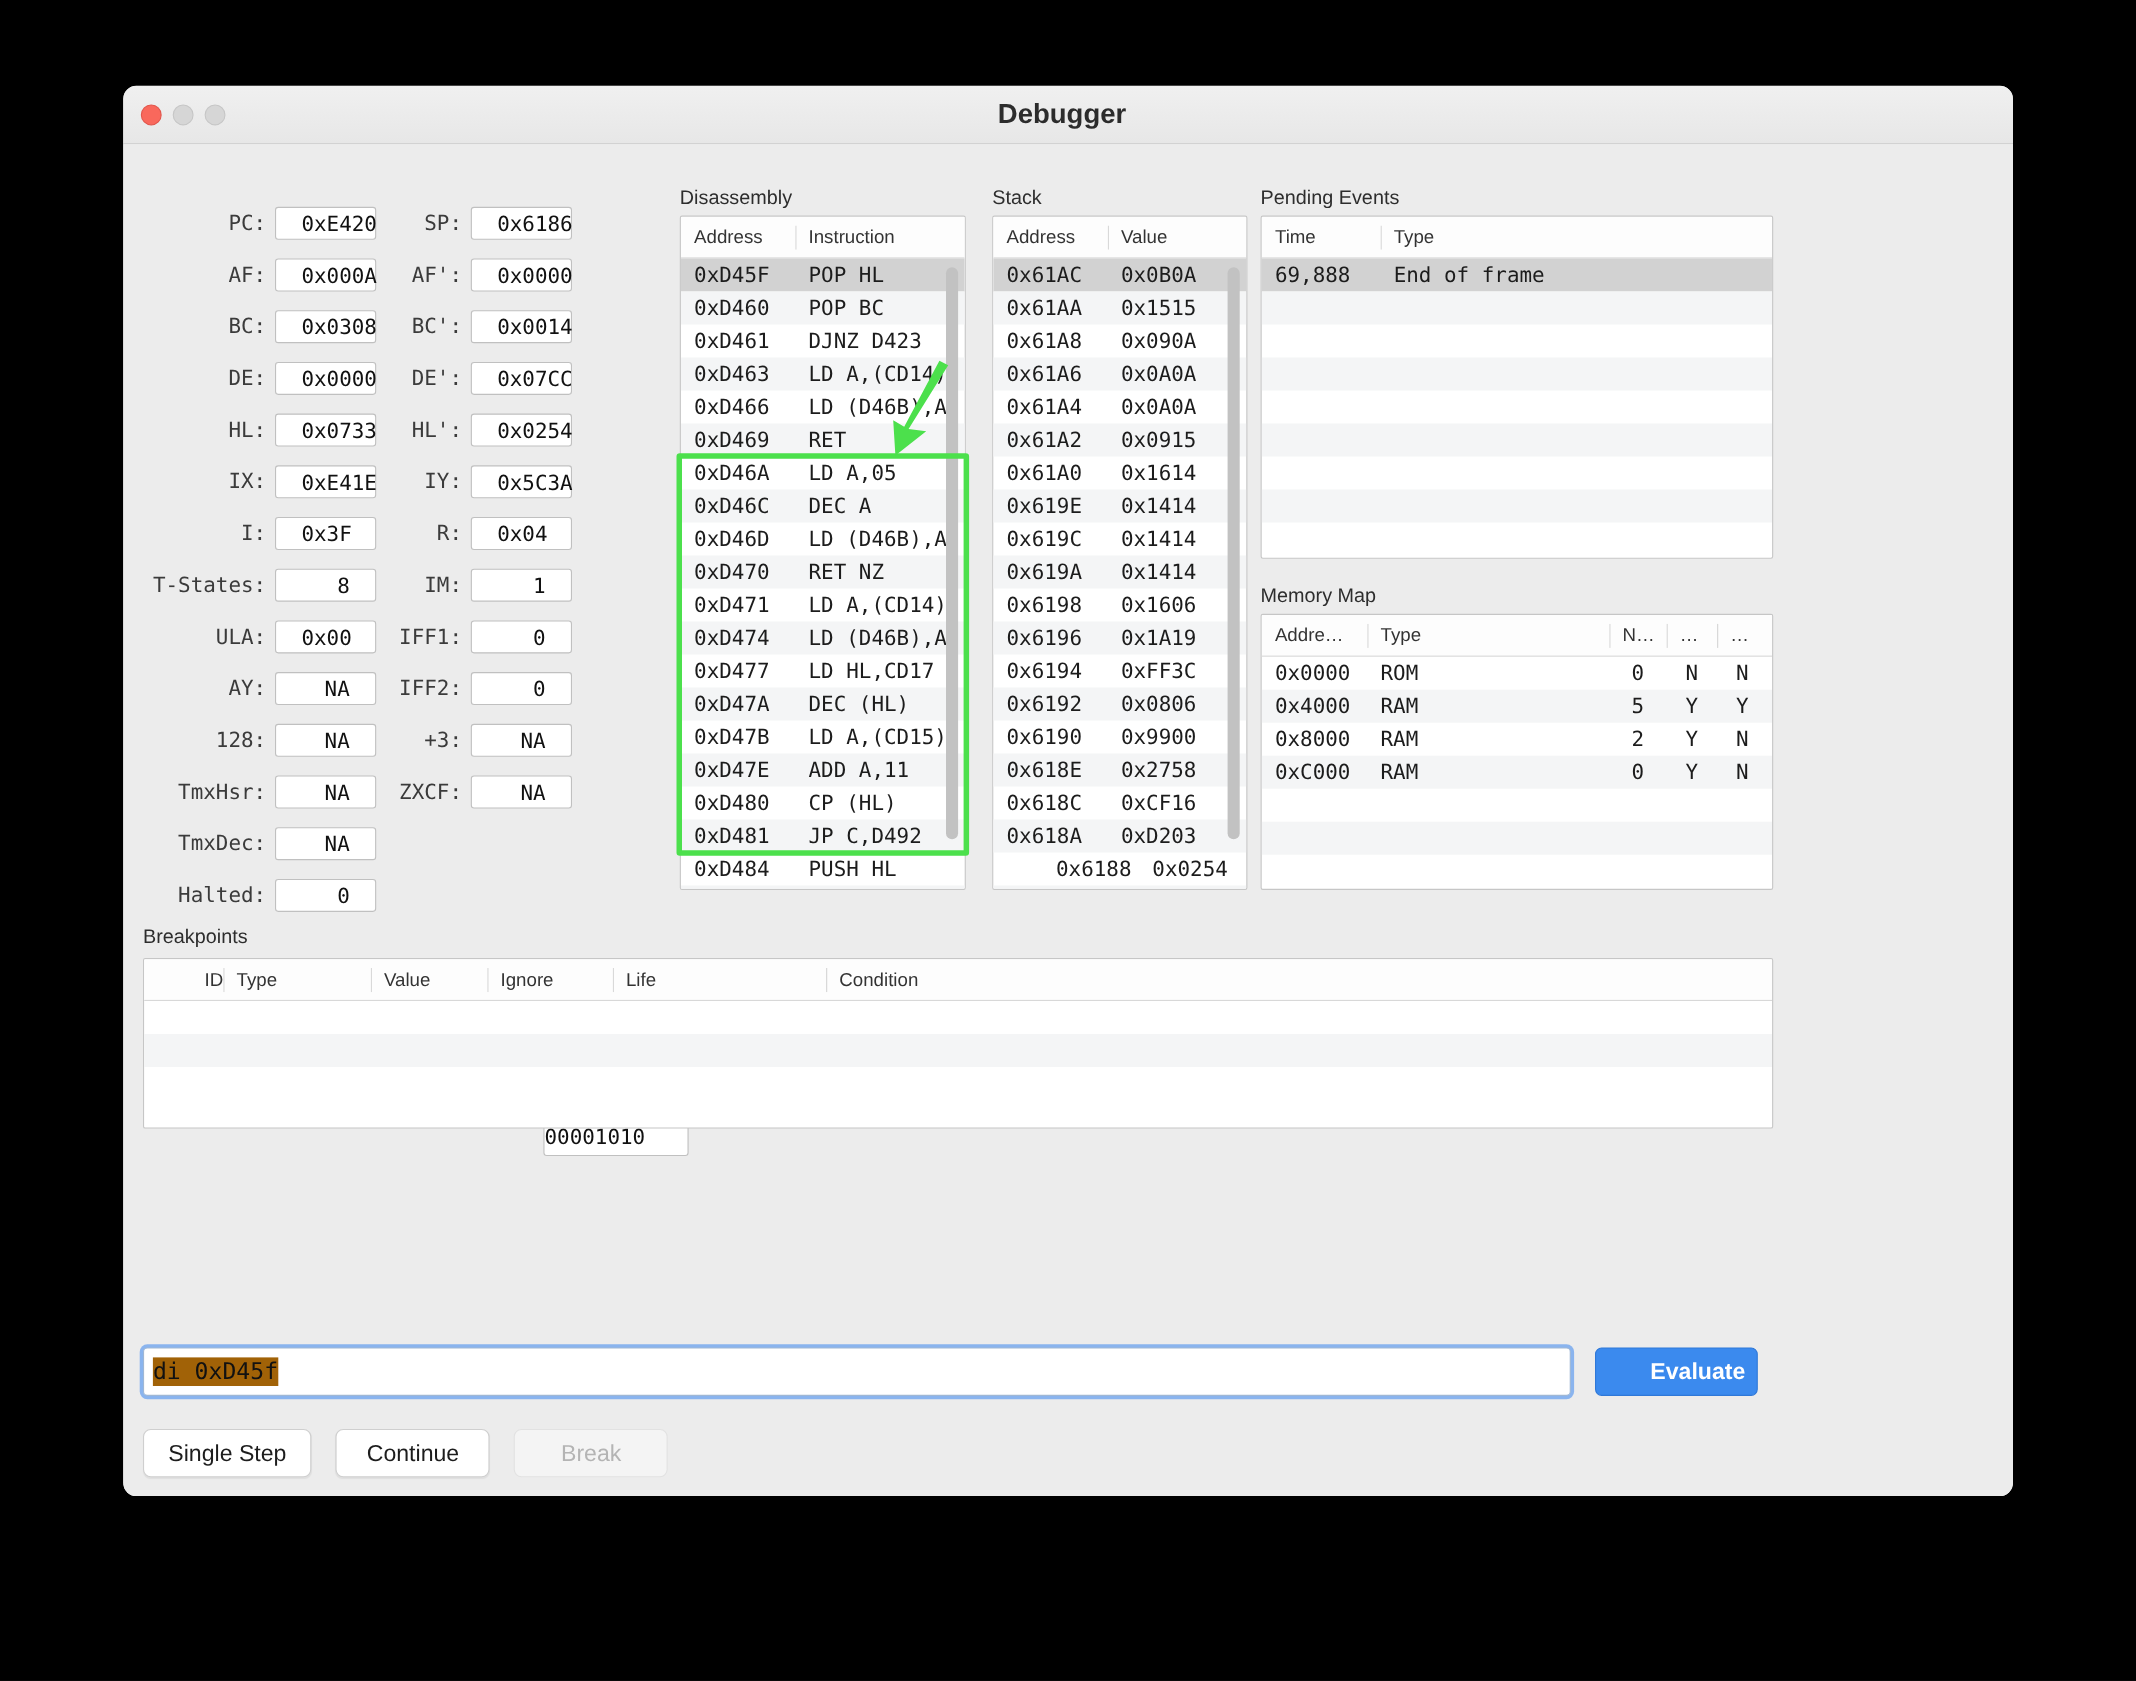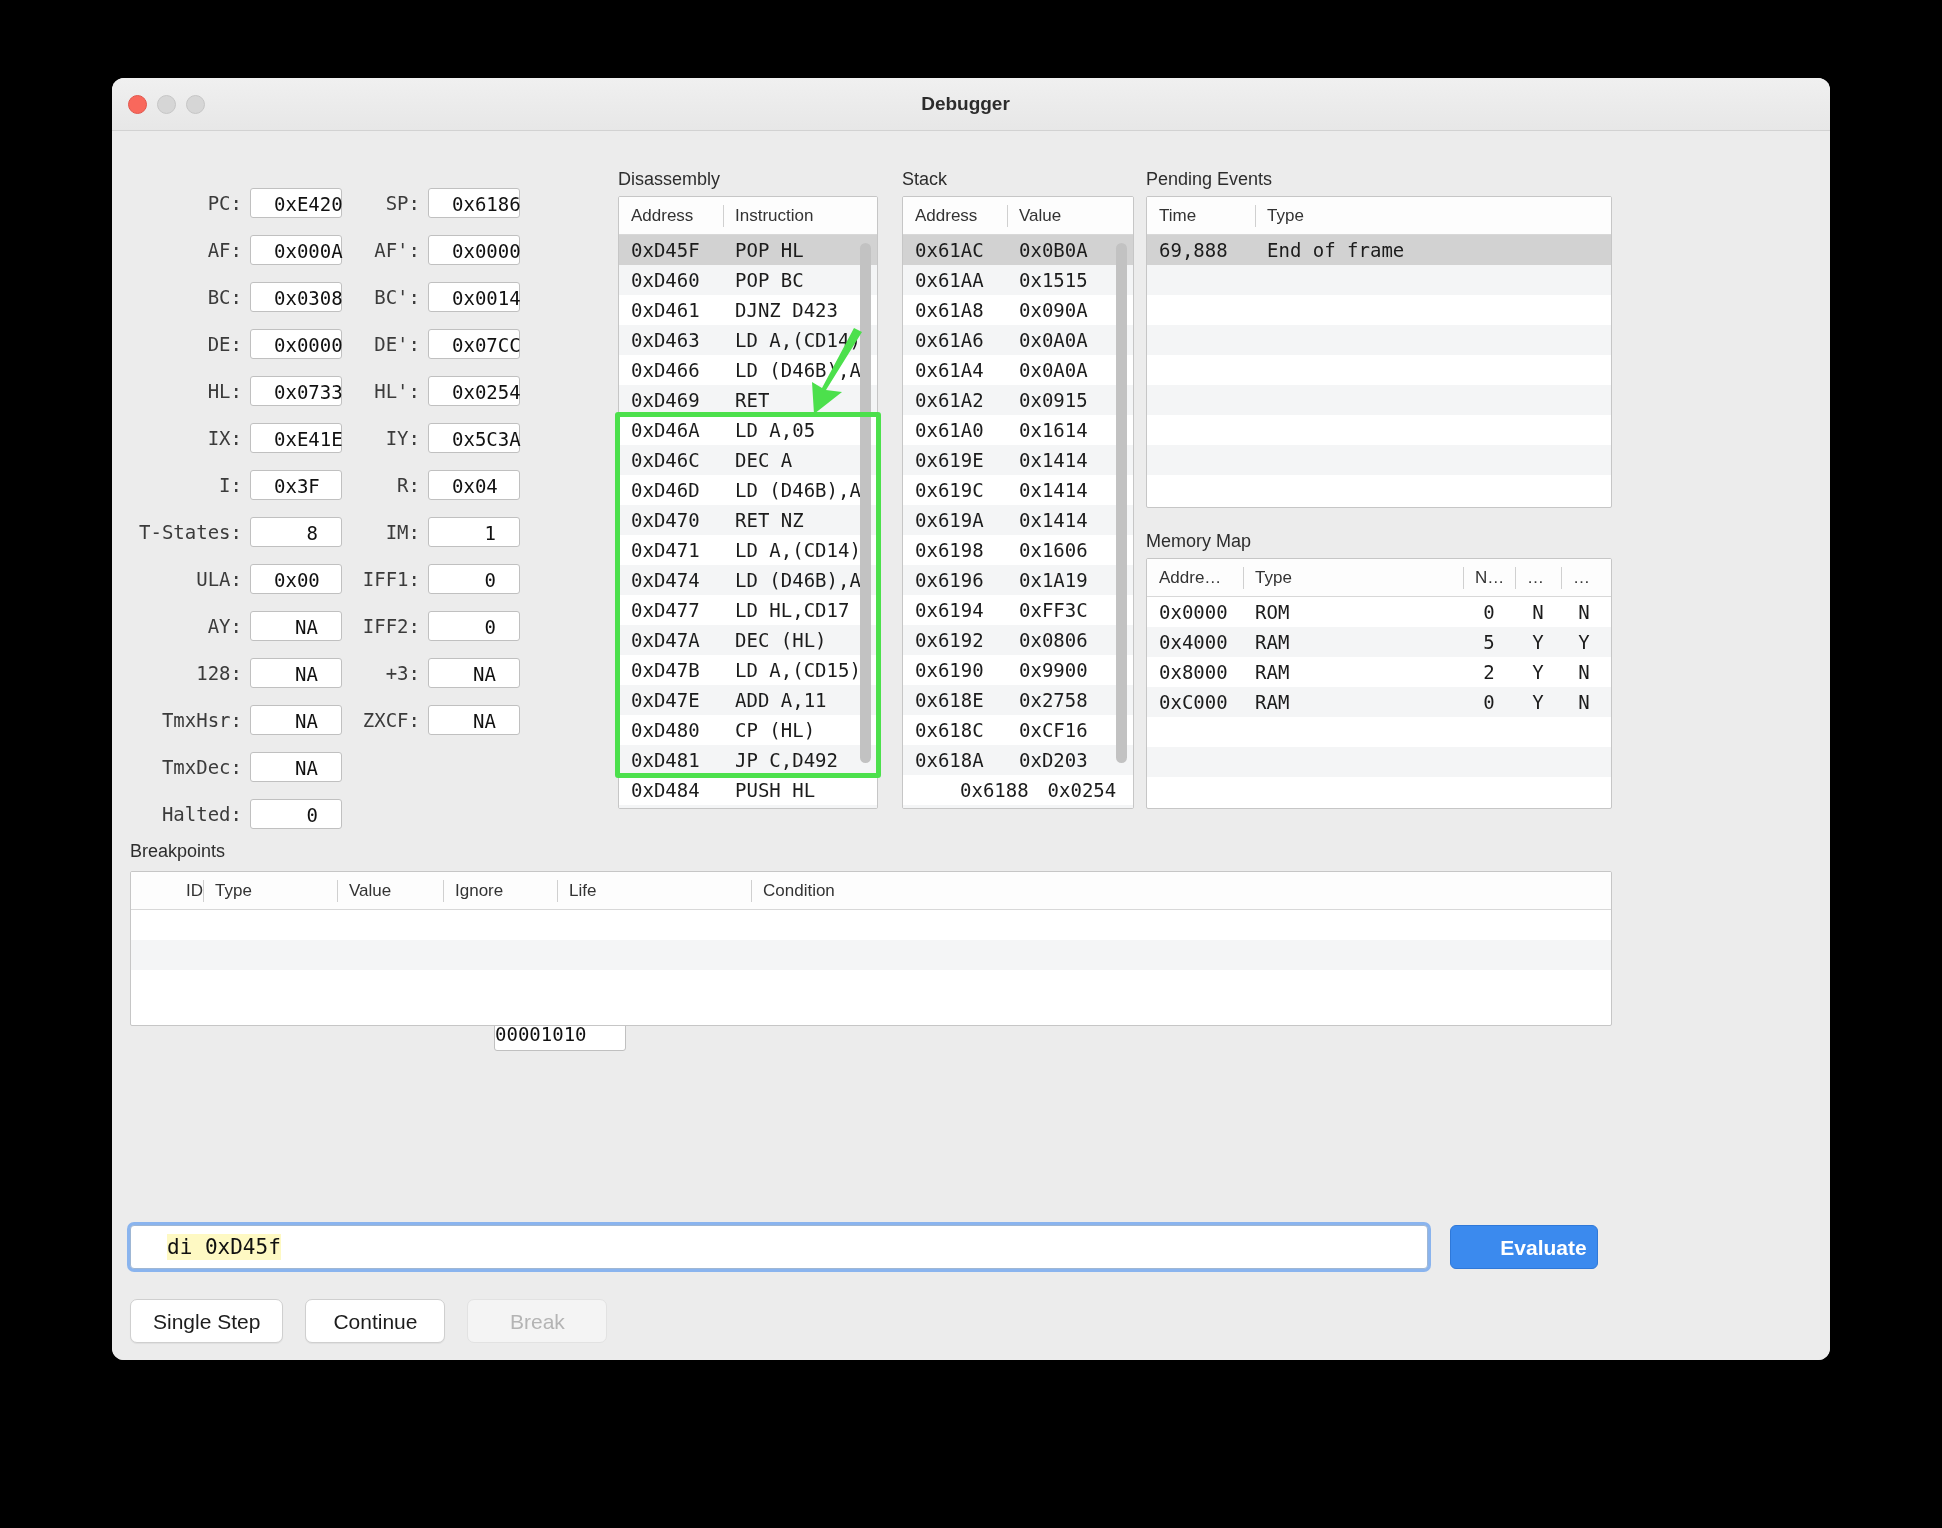--- a/index.html
+++ b/index.html
@@ -44,21 +44,21 @@
   }
   .light.close  { background: #f9685c; border: 1px solid #e2564c; }
   .light.min    { background: #d6d6d6; border: 1px solid #c6c6c6; }
   .light.max    { background: #d6d6d6; border: 1px solid #c6c6c6; }
 
   #title {
     position: absolute;
     left: 0; right: 11px; top: 0;
     line-height: 52px;
     text-align: center;
-    font-size: 19px;
+    font-size: 25px;
     font-weight: bold;
     color: #2c2c2c;
   }
 
   #body {
     position: relative;
     width: 100%;
     height: 1230px;
     background: #ececec;
   }
@@ -225,24 +225,23 @@
     box-sizing: border-box;
     display: flex;
     align-items: center;
     padding-left: 8px;
     overflow: hidden;
   }
   #cmd-text {
     font-family: "DejaVu Sans Mono", monospace;
     font-size: 21px;
     color: #111;
-    background: #fef9c3;
+    background: #a16207;
     padding: 1px 0;
     white-space: pre;
-    margin-left: 28px;
   }
   #evaluate-btn {
     position: absolute;
     left: 1320px;
     top: 0;
     width: 148px;
     height: 44px;
     background: #3b8aee;
     border: 1px solid #2f78d8;
     border-radius: 6px;

